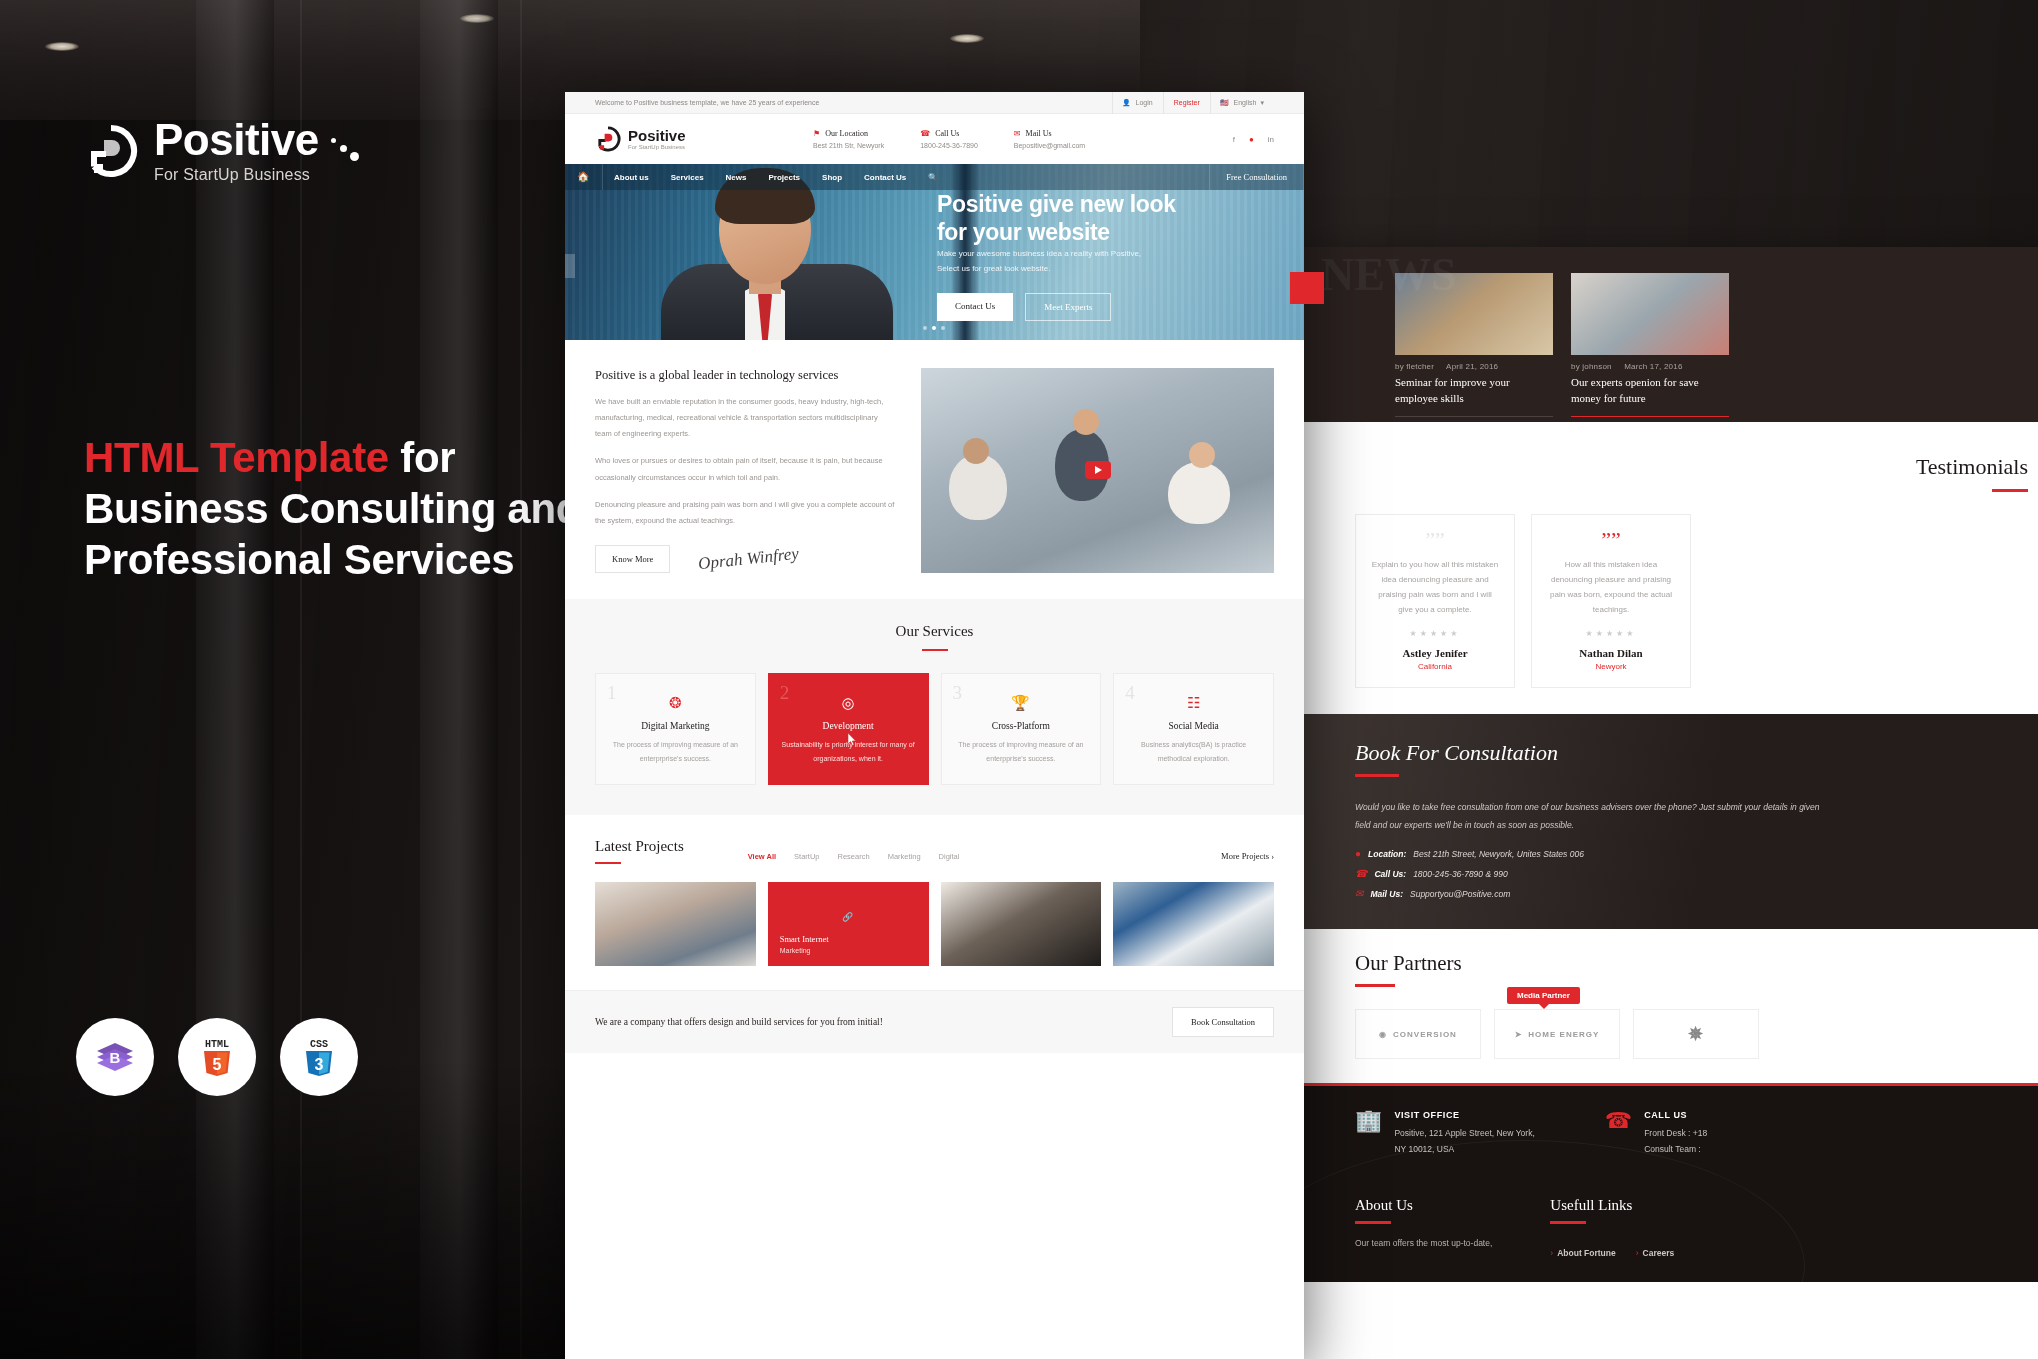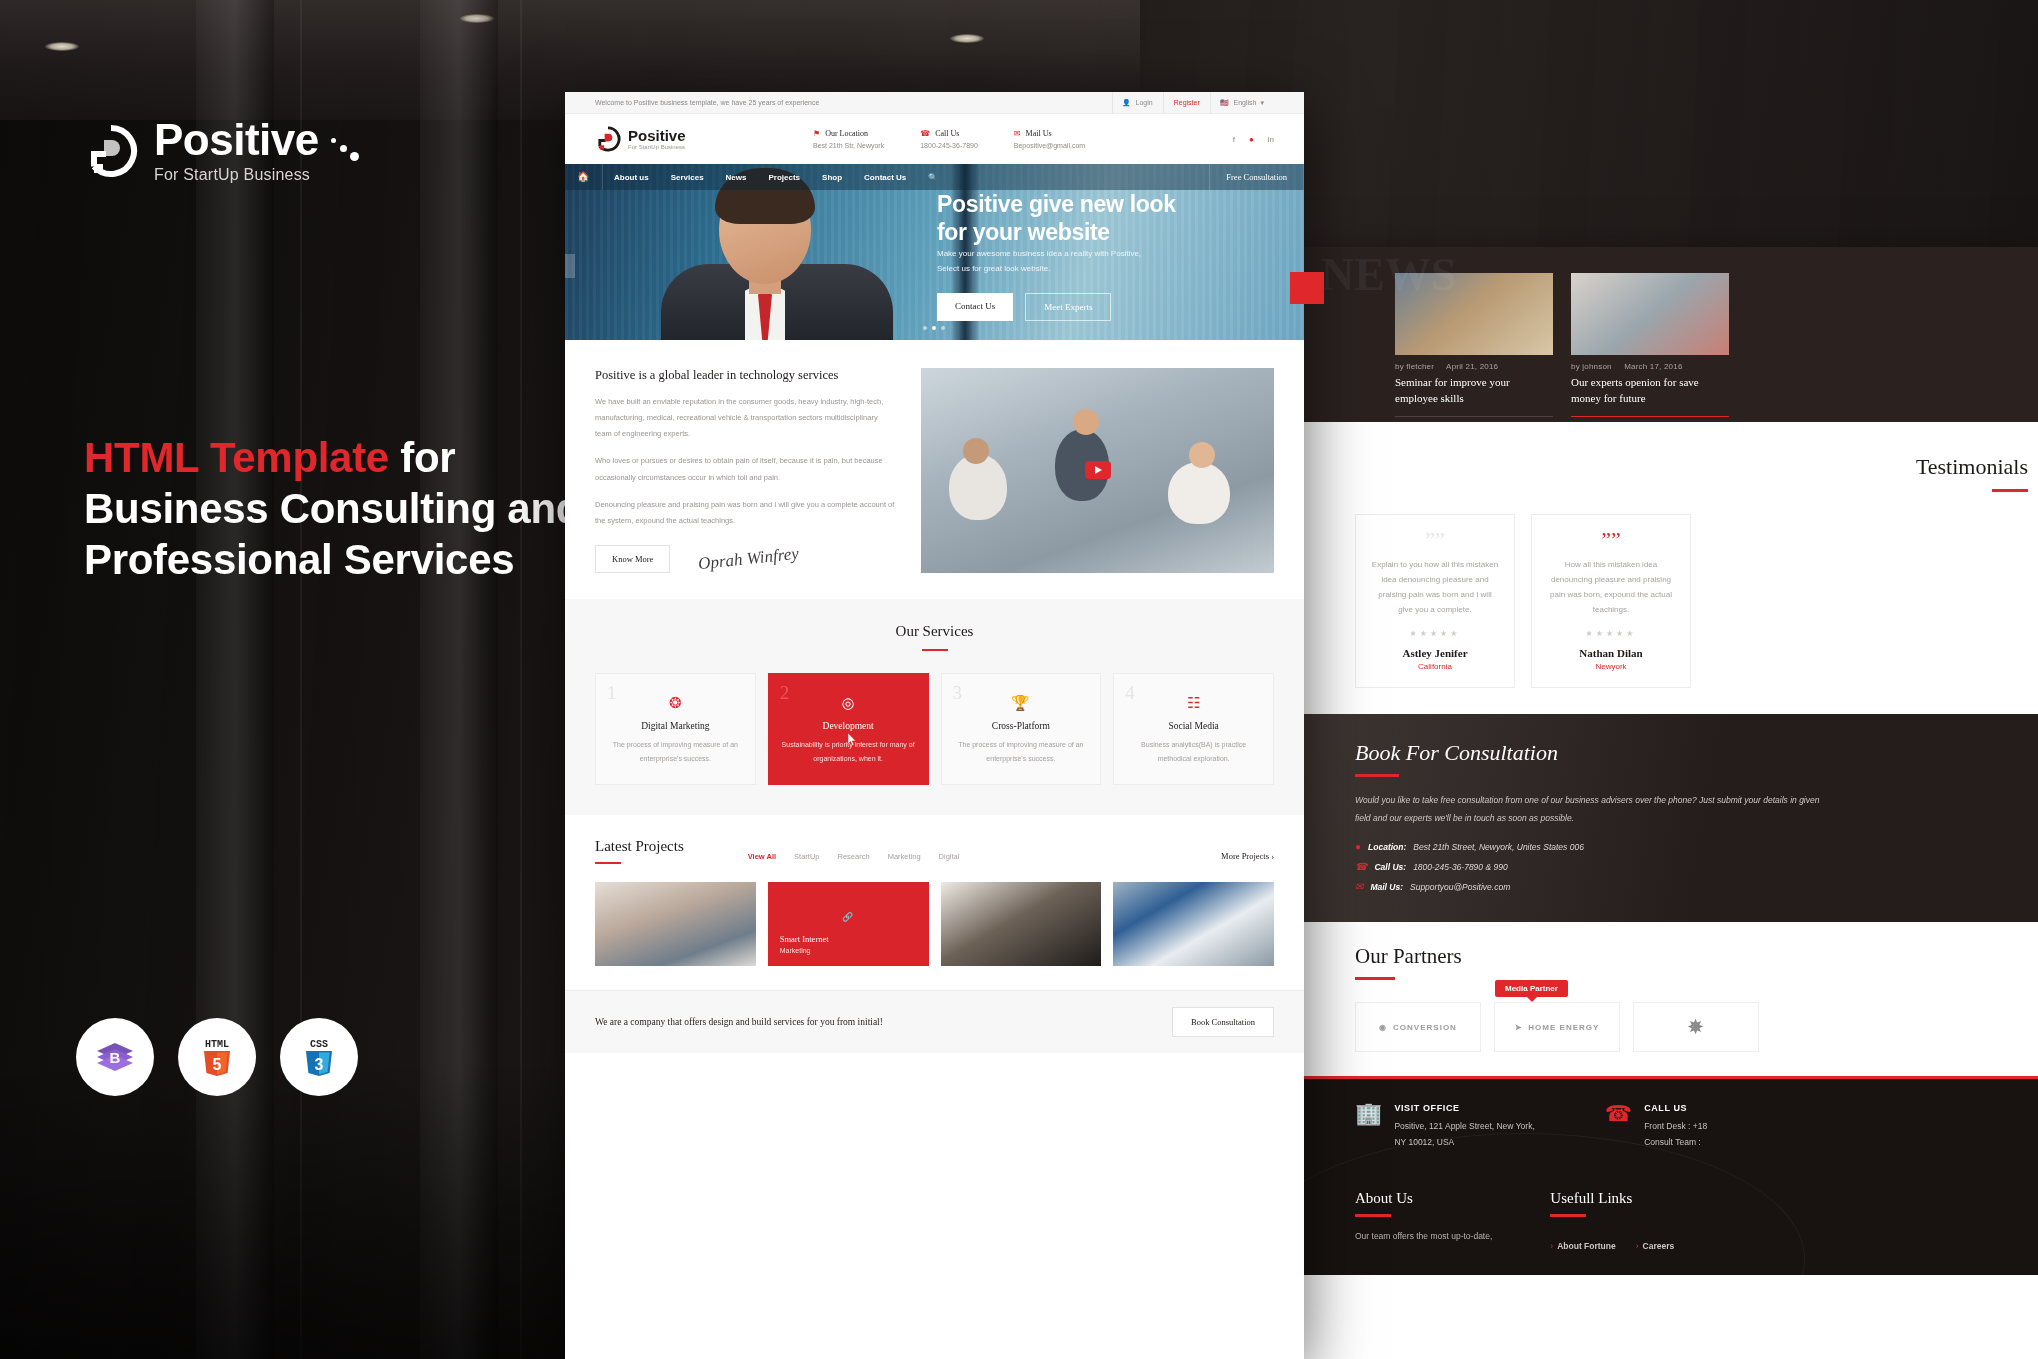--- a/index.html
+++ b/index.html
@@ -82,33 +82,33 @@
   .r-stars { color:#cfcbc9; font-size:8px; letter-spacing:3px; margin-top:12px; }
   .r-name { font-family:"Liberation Serif",serif; font-size:11px; color:#1e1a19; margin-top:9px; font-weight:700;}
   .r-loc { font-size:8px; color:#e0272b; margin-top:3px; }
 
   .r-book { background:#241d1c; padding:26px 52px 30px; position:relative; }
   .r-book::before { content:""; position:absolute; inset:0;
     background: linear-gradient(100deg, rgba(90,80,74,.5), rgba(36,29,28,.95) 55%); }
   .r-book > * { position:relative;font-style:italic; }
   .r-book h3 { font-family:"Liberation Serif",serif; font-size:22px; color:#fff; font-weight:400; }
   .r-book .ul { width:44px; height:3px; background:#e0272b; margin-top:8px; }
-  .r-book p { font-size:8.5px; color:#cfc8c5; line-height:2.05; margin-top:15px; max-width:470px; }
+  .r-book p { font-size:8.5px; color:#cfc8c5; line-height:2.05; margin-top:22px; max-width:470px; }
   .r-contact { margin-top:14px; display:flex; flex-direction:column; gap:9px; }
   .r-contact div { font-size:8.5px; color:#ddd6d3; display:flex; align-items:center; gap:7px; }
   .r-contact b { color:#fff; }
   .r-ico { color:#e0272b; font-size:10px; }
 
   .r-partners { background:#fff; padding:22px 0 24px 52px; }
   .r-partners h3 { font-family:"Liberation Serif",serif; font-size:21px; color:#1e1a19; font-weight:400; }
   .r-partners .ul { width:40px; height:3px; background:#e0272b; margin-top:8px; }
   .r-plogos { display:flex; gap:13px; margin-top:22px; position:relative; }
   .r-plogo { width:126px; height:50px; border:1px solid #eee; display:flex; align-items:center;
     justify-content:center; gap:6px; color:#9c9c9c; font-size:8px; font-weight:700; letter-spacing:1px; }
-  .media-tag { position:absolute; left:140px; top:-22px; background:#e0272b; color:#fff;
+  .media-tag { position:absolute; left:152px; top:-22px; background:#e0272b; color:#fff;
     font-size:8px; font-weight:700; padding:4px 10px; border-radius:2px; }
   .media-tag::after { content:""; position:absolute; left:50%; bottom:-5px; margin-left:-4px;
     border-left:5px solid transparent; border-right:5px solid transparent; border-top:5px solid #e0272b; }
 
   .r-footer { background:#181311; border-top:3px solid #e0272b; padding:24px 52px; position:relative; overflow:hidden; }
   .r-footer::after { content:""; position:absolute; left:-60px; bottom:-110px; width:560px; height:250px;
     border-radius:50%; border:1px solid rgba(255,255,255,.05); }
   .r-fcontact { display:flex; gap:70px; }
   .r-fitem { display:flex; gap:12px; align-items:flex-start; }
   .r-fitem .ic { color:#e0272b; font-size:22px; line-height:1; }

